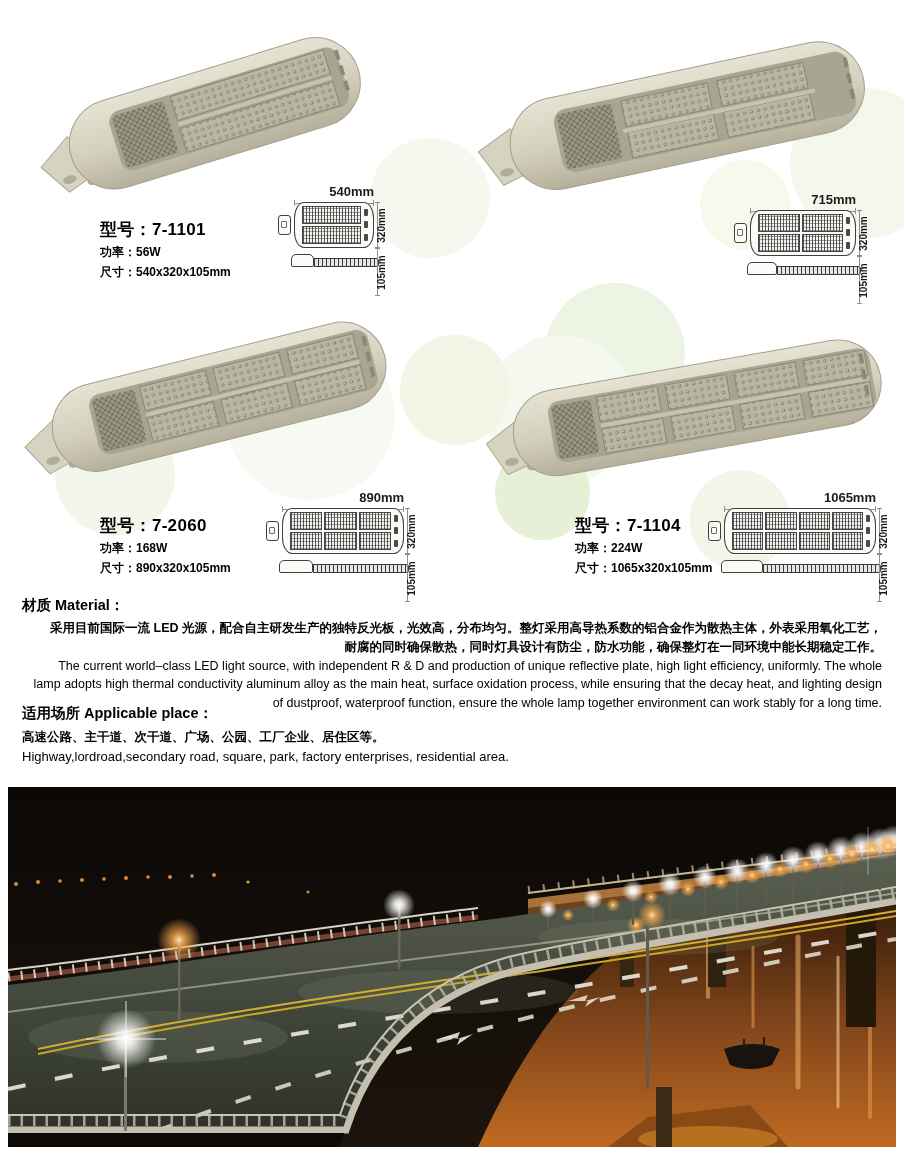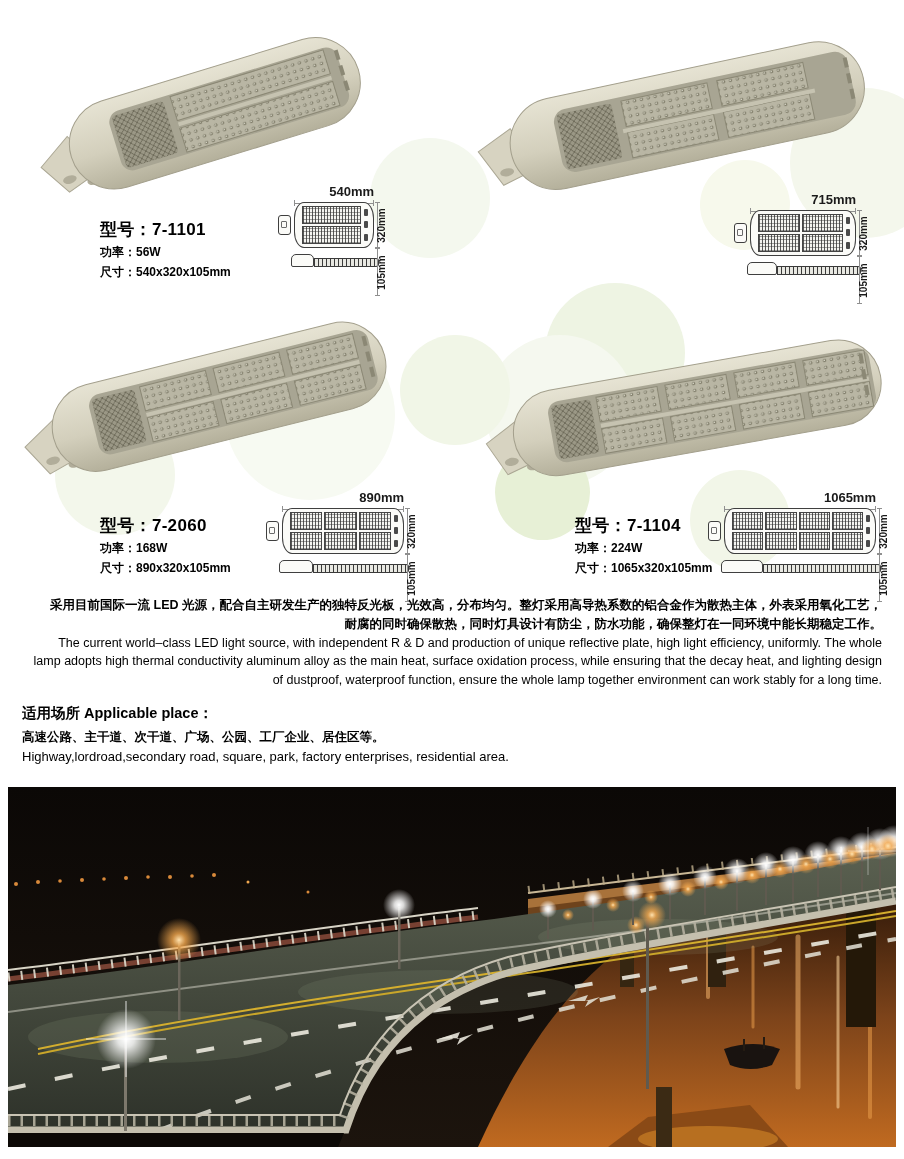--- a/index.html
+++ b/index.html
@@ -325,20 +325,21 @@
         <i class="sv-head"></i>
         <i class="sv-fins"></i>
       </div>
     <div class="dimv dv105">
         <i class="vtick"></i>
         <span>105mm</span>
       </div>
   </div>
 
   <div class="section" style="top:596px">
+    <p class="sec-heading">材质 Material：</p>
     <p class="para para-cn">采用目前国际一流 LED 光源，配合自主研发生产的独特反光板，光效高，分布均匀。整灯采用高导热系数的铝合金作为散热主体，外表采用氧化工艺，耐腐的同时确保散热，同时灯具设计有防尘，防水功能，确保整灯在一同环境中能长期稳定工作。</p>
     <p class="para para-en">The current world–class LED light source, with independent R &amp; D and production of unique reflective plate, high light efficiency, uniformly. The whole lamp adopts high thermal conductivity aluminum alloy as the main heat, surface oxidation process, while ensuring that the decay heat, and lighting design of dustproof, waterproof function, ensure the whole lamp together environment can work stably for a long time.</p>
   </div>
 
   <div class="section" style="top:704px">
     <p class="sec-heading">适用场所 Applicable place：</p>
     <div class="line-cn">高速公路、主干道、次干道、广场、公园、工厂企业、居住区等。</div>
     <div class="line-en">Highway,lordroad,secondary road, square, park, factory enterprises, residential area.</div>
   </div>
 

